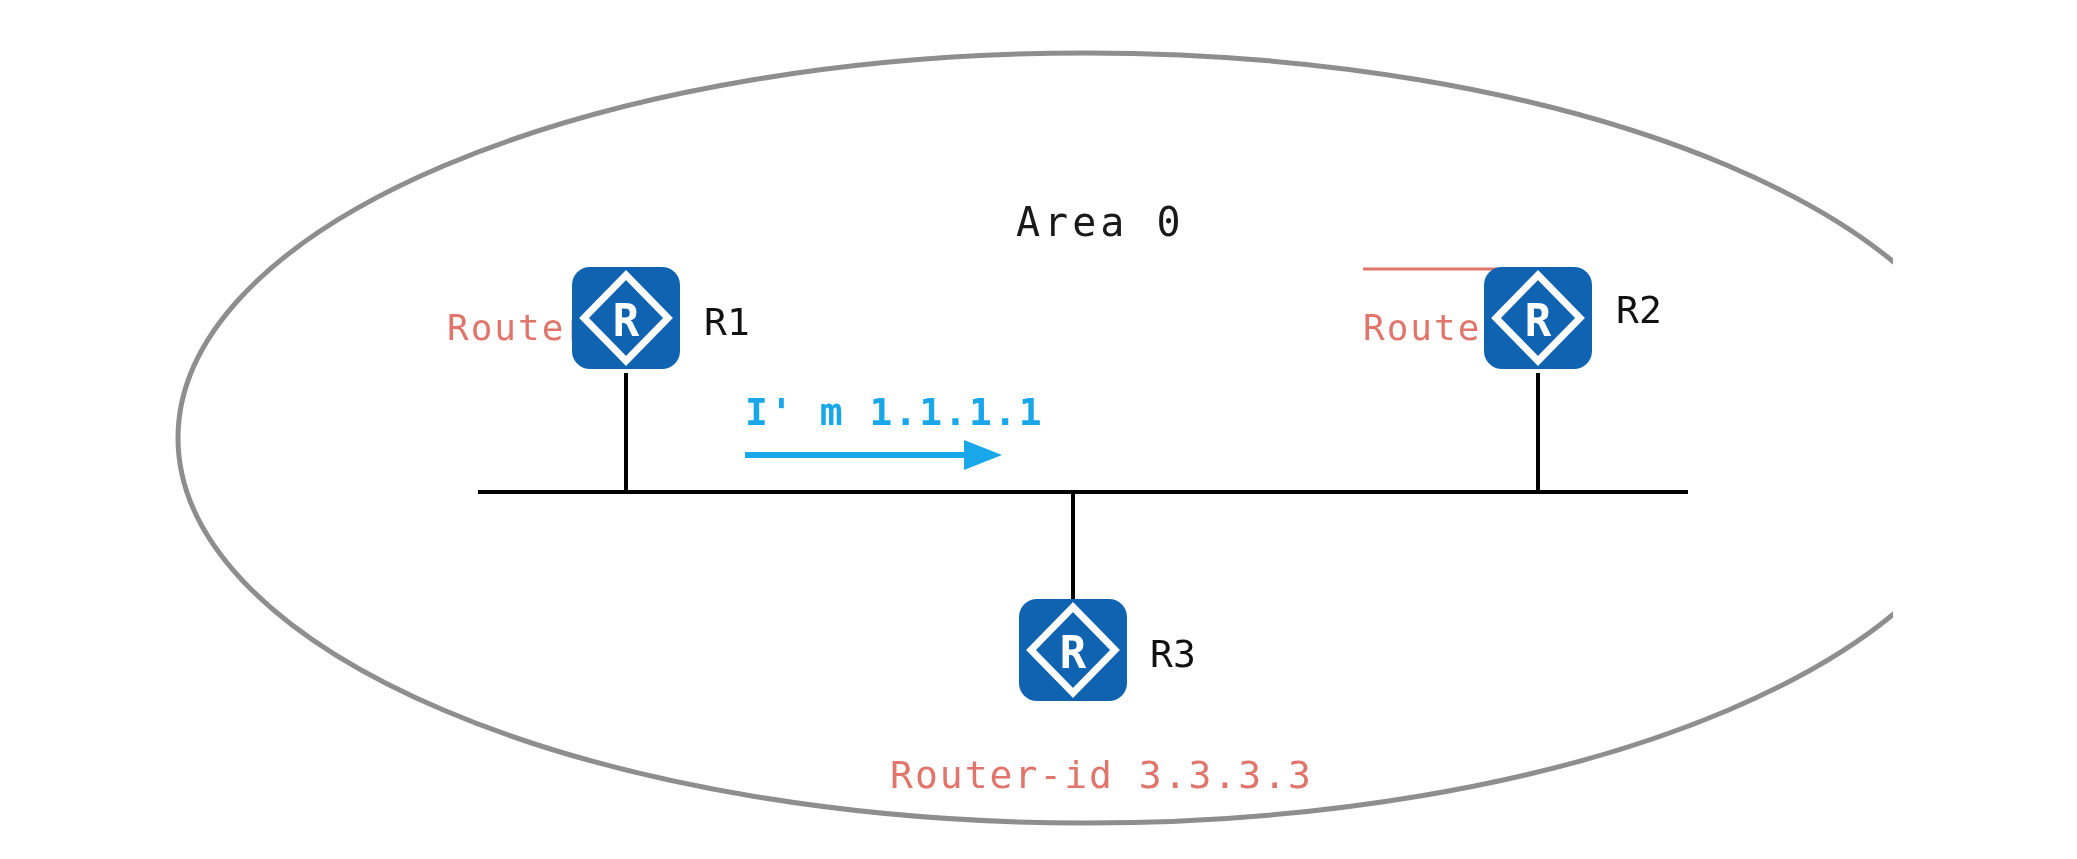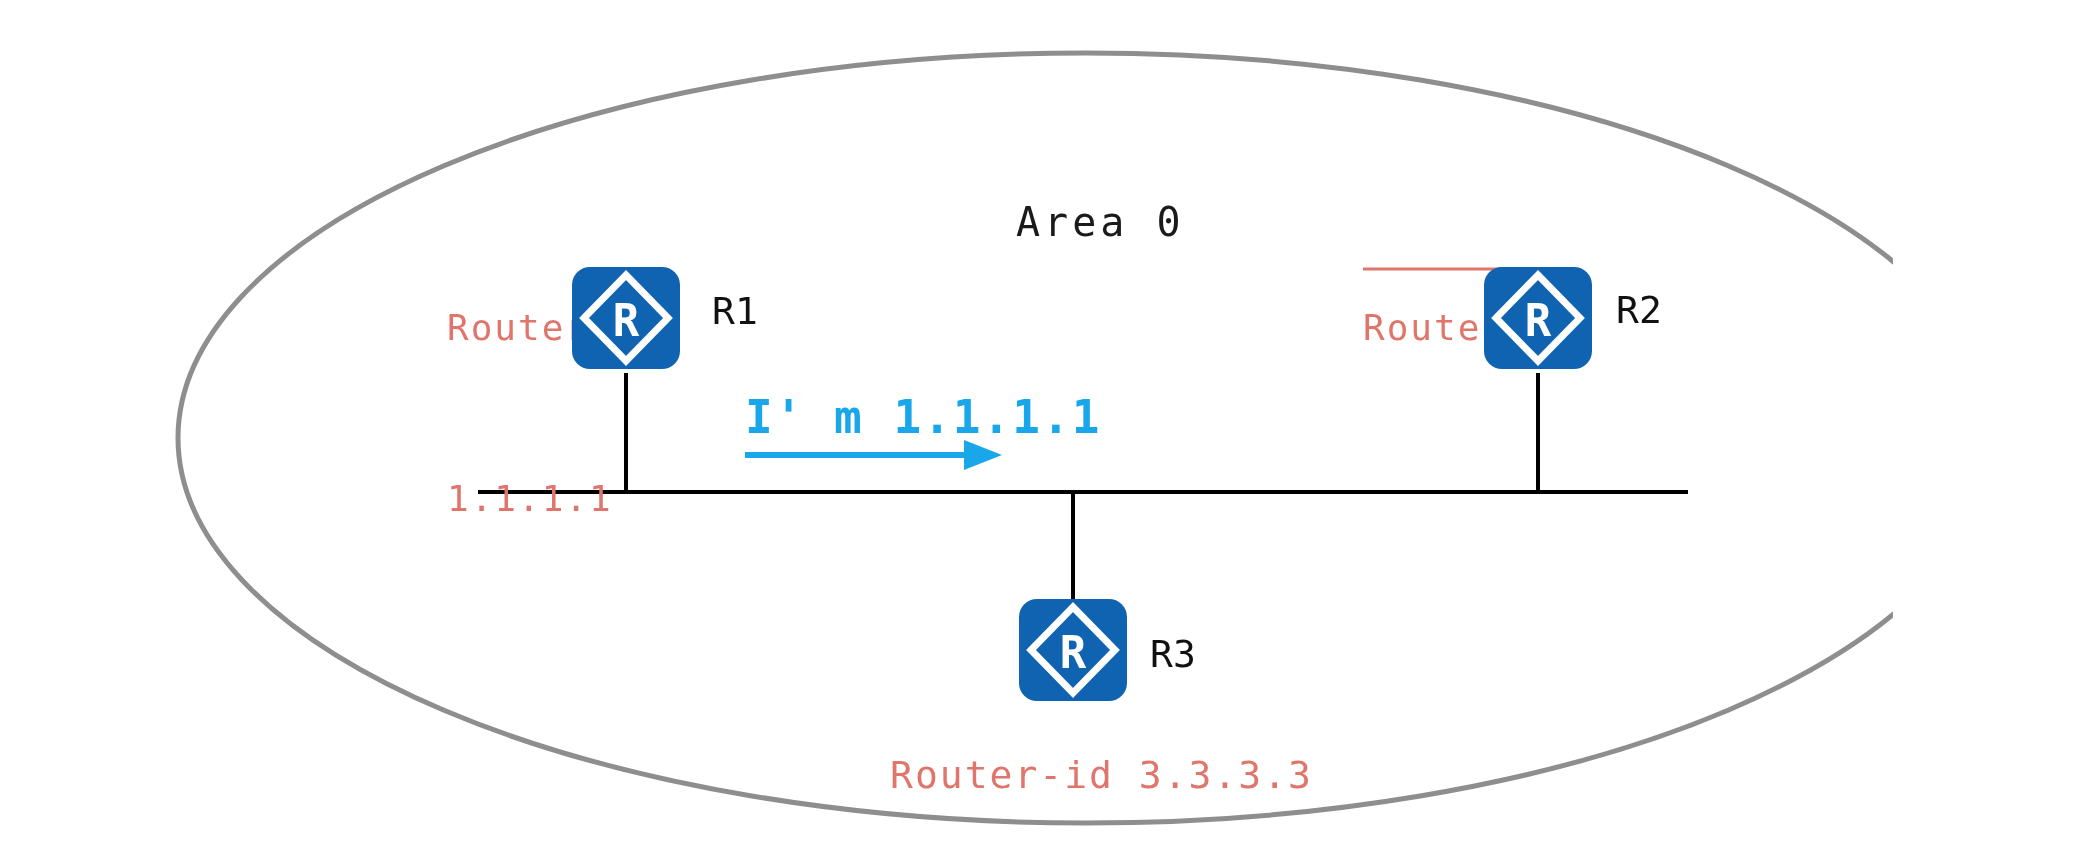--- a/index.html
+++ b/index.html
@@ -37,21 +37,21 @@
   .router-id-caption {
     font-size: 38px;
     color: #e0756c;
     letter-spacing: 2px;
   }
   .router-name {
     font-size: 38px;
     color: #111111;
   }
   .message {
-    font-size: 46px;
+    font-size: 38px;
     color: #19a7ea;
     letter-spacing: 2px;
     font-weight: bold;
   }
   .router {
     position: absolute;
     width: 112px;
     height: 110px;
   }
   .router svg { display: block; width: 100%; height: 100%; }
@@ -78,21 +78,20 @@
       <polygon points="1002,455 964,440 964,470" fill="#19a7ea"></polygon>
     </g>
 
     <line x1="1363" y1="269" x2="1536" y2="269" stroke-width="3" stroke="#e0756c"></line>
   </svg>
 
   <div class="txt area-label" style="left:1016px; top:198px;">Area 0</div>
 
   <div class="txt router-id-block" style="left:447px; top:185px;">
     <div>Router-id</div>
-    <div>1.1.1.1</div>
   </div>
 
   <div class="txt router-id-block" style="left:1363px; top:185px;">
     <div>Router-id</div>
   </div>
 
   <div class="router" style="left:570px; top:263px;">
     <svg viewBox="0 0 112 110">
       <rect x="2" y="4" width="108" height="102" rx="18" fill="#1063b1"></rect>
       <polygon points="56,12 98,55 56,98 14,55" fill="none" stroke="#ffffff" stroke-width="7"></polygon>
@@ -109,21 +108,21 @@
   </div>
 
   <div class="router" style="left:1017px; top:595px;">
     <svg viewBox="0 0 112 110">
       <rect x="2" y="4" width="108" height="102" rx="18" fill="#1063b1"></rect>
       <polygon points="56,12 98,55 56,98 14,55" fill="none" stroke="#ffffff" stroke-width="7"></polygon>
       <text x="56" y="57" text-anchor="middle" dominant-baseline="central" font-size="44" font-weight="bold" fill="#ffffff">R</text>
     </svg>
   </div>
 
-  <div class="txt router-name" style="left:704px; top:289px;margin-left:8px;">R1</div>
+  <div class="txt router-name" style="left:704px; top:300px;">R1</div>
   <div class="txt router-name" style="left:1616px; top:288px;">R2</div>
   <div class="txt router-name" style="left:1150px; top:632px;text-align:center;">R3</div>
 
   <div class="txt message" style="left:745px; top:390px;">I' m 1.1.1.1</div>
 
   <div class="txt router-id-caption" style="left:890px; top:753px;">Router-id 3.3.3.3</div>
 
 </div>
 
 </body></html>

